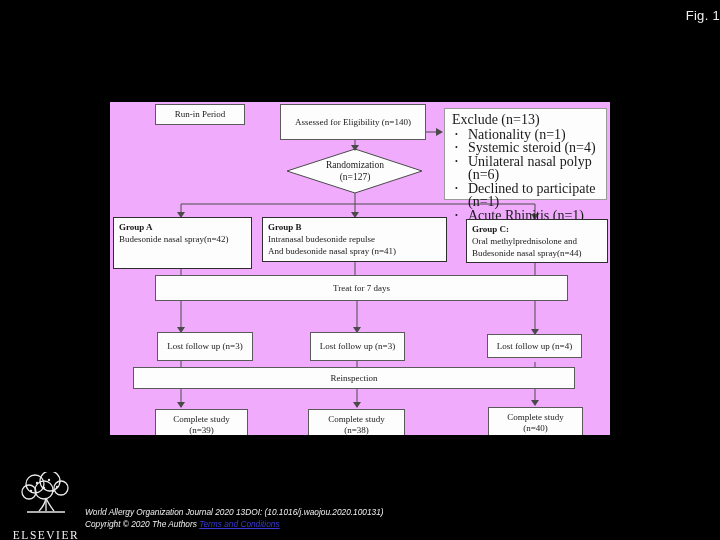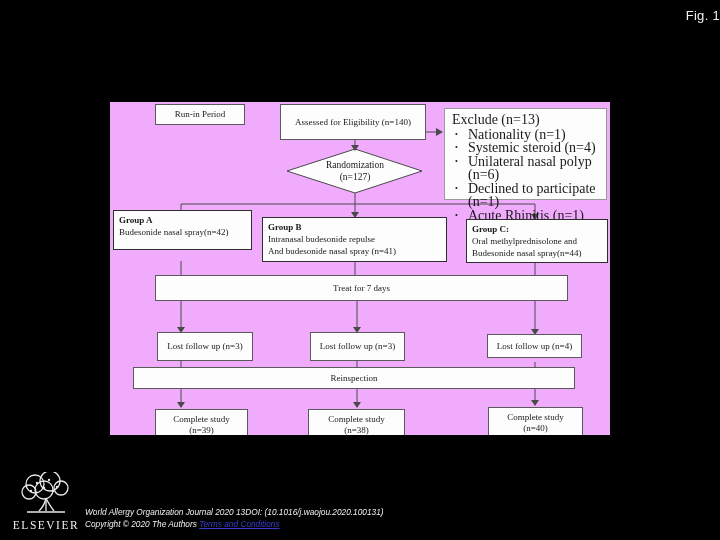--- a/index.html
+++ b/index.html
@@ -27,21 +27,21 @@
   .box.exclude{border:1px solid #9a9a9a;padding:4px 4px 0 7px;font-size:14px;line-height:13.5px;}
   .exclude ul{margin:1px 0 0 0;padding:0;list-style:none;}
   .exclude li{padding-left:16px;position:relative;}
   .exclude li::before{content:"•";position:absolute;left:3px;font-size:8px;}
   .two-line{flex-direction:column;line-height:12px;}
   svg.wires{position:absolute;left:0;top:0;}
   
   .logo{position:absolute;left:8px;top:472px;width:76px;text-align:center;color:#e9e9e9;}
   .logo .word{
     font-family:"Liberation Serif",serif;font-size:11.5px;letter-spacing:1.5px;
-    margin-top:1px;color:#f0f0f0;
+    margin-top:11px;color:#f0f0f0;
   }
   .credits{
     position:absolute;left:85px;top:507px;color:#efefef;
     font-size:8.3px;line-height:11.5px;font-style:italic;
   }
   .credits a{color:#3a3ad0;text-decoration:underline;font-style:italic;}
 </style>
 </head>
 <body>
 
@@ -109,21 +109,21 @@
       <li>Declined to participate  (n=1)</li>
       <li>Acute Rhinitis (n=1)</li>
     </ul>
   </div>
 
   <div style="position:absolute;left:177px;top:57px;width:136px;text-align:center;font-size:9.5px;line-height:12px;">
     <div>Randomization</div>
     <div>(n=127)</div>
   </div>
 
-  <div class="box group" style="left:3px;top:108px;width:139px;height:40px;">
+  <div class="box group" style="left:3px;top:115px;width:139px;height:52px;">
     <div class="g-title">Group A</div>
     <div>Budesonide nasal spray(n=42)</div>
   </div>
 
   <div class="box group" style="left:152px;top:115px;width:185px;height:45px;">
     <div class="g-title">Group B</div>
     <div>Intranasal budesonide repulse</div>
     <div>And budesonide nasal spray  (n=41)</div>
   </div>
 

